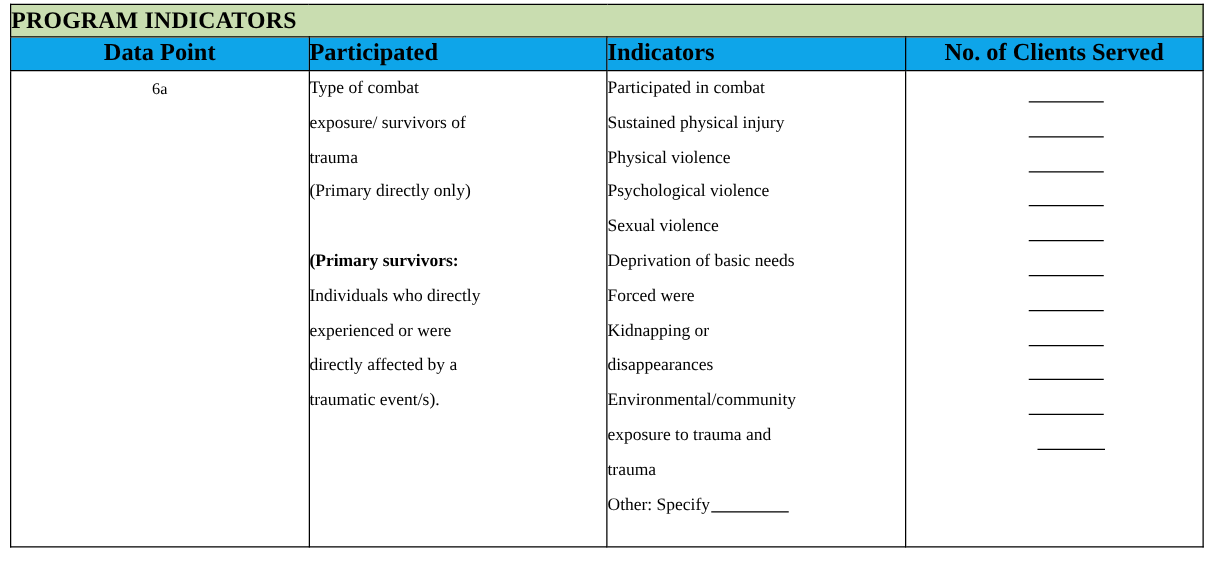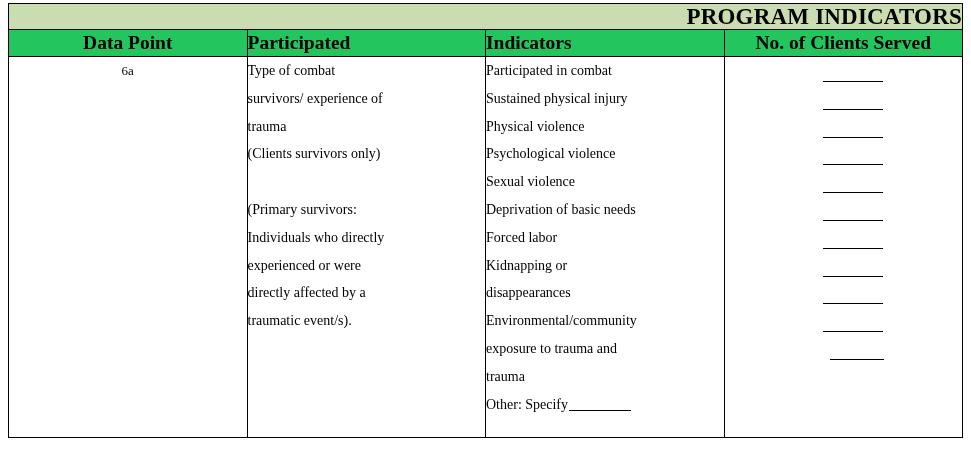--- a/index.html
+++ b/index.html
@@ -36,32 +36,32 @@
   table.indicators-table th {
     border: 1.3px solid #000000;
     padding: 0;
     vertical-align: top;
     background-clip: padding-box;
   }
 
   
   .title-cell {
     background: #c9ddb0;
-    text-align: right;
+    text-align: left;
     font-weight: bold;
-    font-size: 23px;
+    font-size: 19px;
     line-height: 25px;
     height: 25px;
     padding: 0 2px;
     letter-spacing: 0.2px;
   }
 
   
   .col-header {
-    background: #22c55e;
+    background: #0ea5e9;
     font-weight: bold;
     font-size: 19.5px;
     line-height: 26px;
     height: 26px;
     vertical-align: middle;
     padding: 0 6px;
   }
   .col-header.center { text-align: center; }
   .col-header.left { text-align: left; }
 
@@ -76,21 +76,21 @@
     text-align: center;
     vertical-align: middle;
     font-size: 13px;
   }
   .cell-description { padding-left: 9px; }
   .cell-indicators  { padding-left: 9px; }
   .cell-clients     { padding: 7px 0 0 0; }
 
   .desc-line { white-space: pre; }
   .desc-gap  { height: 27.8px; }
-  .bold { font-weight: normal; }
+  .bold { font-weight: bold; }
 
   .ind-line { white-space: pre; }
 
   .specify-underline {
     display: inline-block;
     width: 62px;
     border-bottom: 1.6px solid #000;
     height: 16px;
     vertical-align: -2px;
     margin-left: 1px;
@@ -137,39 +137,39 @@
         <th class="col-header left" style="width:304px">Indicators</th>
         <th class="col-header center" style="width:255px">No. of Clients Served</th>
       </tr>
 
       <tr>
 
         <td class="body-cell cell-datapoint">6a</td>
 
         <td class="body-cell cell-description">
           <div class="desc-line">Type of combat</div>
-          <div class="desc-line">survivors/ experience of</div>
+          <div class="desc-line">exposure/ survivors of</div>
           <div class="desc-line">trauma</div>
-          <div class="desc-line">(Clients survivors only)</div>
+          <div class="desc-line">(Primary directly only)</div>
           <div class="desc-gap"></div>
           <div class="desc-line bold">(Primary survivors:</div>
           <div class="desc-line">Individuals who directly</div>
           <div class="desc-line">experienced or were</div>
           <div class="desc-line">directly affected by a</div>
           <div class="desc-line">traumatic event/s).</div>
         </td>
 
         <td class="body-cell cell-indicators">
           <div class="ind-line">Participated in combat</div>
           <div class="ind-line">Sustained physical injury</div>
           <div class="ind-line">Physical violence</div>
           <div class="ind-line">Psychological violence</div>
           <div class="ind-line">Sexual violence</div>
           <div class="ind-line">Deprivation of basic needs</div>
-          <div class="ind-line">Forced labor</div>
+          <div class="ind-line">Forced were</div>
           <div class="ind-line">Kidnapping or</div>
           <div class="ind-line">disappearances</div>
           <div class="ind-line">Environmental/community</div>
           <div class="ind-line">exposure to trauma and</div>
           <div class="ind-line">trauma</div>
           <div class="ind-line"><span>Other: Specify</span><span class="specify-underline"></span></div>
         </td>
 
         <td class="body-cell cell-clients">
           <div class="blank-stack">

